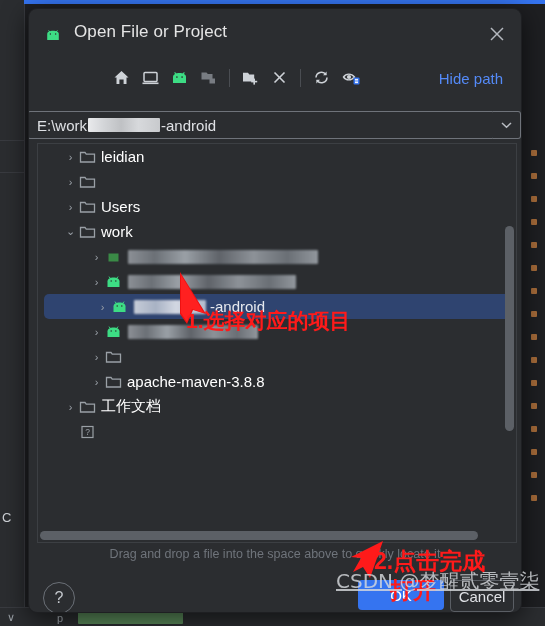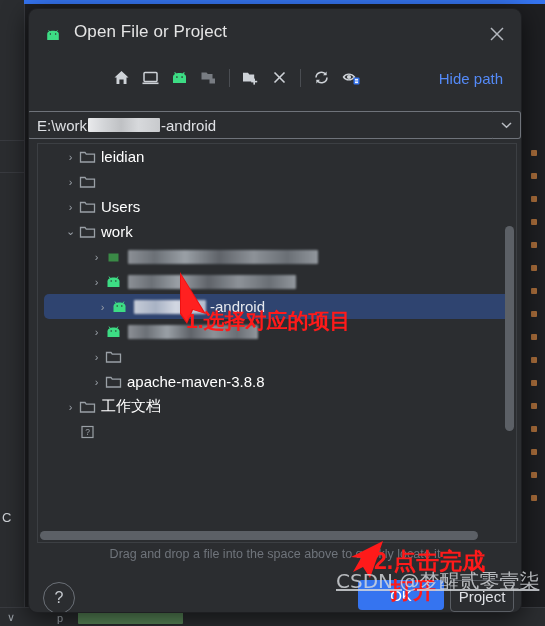--- a/index.html
+++ b/index.html
@@ -357,21 +357,21 @@
       <div class="vthumb"></div>
     </div>
     <div class="hscroll">
       <div class="hthumb"></div>
     </div>
   </div>
 
   <div class="hint">Drag and drop a file into the space above to quickly locate it</div>
   <div class="help-btn">?</div>
   <div class="ok-btn">OK</div>
-  <div class="cancel-btn">Project</div>
+  <div class="cancel-btn">Cancel</div>
 </div>
 
 <svg id="arrow1" width="70" height="70" viewBox="0 0 70 70">
   <path d="M20 2 L46 44 L33 40 L27 54 L20 44 Z" fill="#ee1111"></path>
   <path d="M21 5 L44 43 L32 39 L27 52 L21 43 Z" fill="#ff2020"></path>
 </svg>
 <div class="anno" id="anno1">1.选择对应的项目</div>
 
 <svg id="arrow2" width="60" height="50" viewBox="0 0 60 50">
   <path d="M38 1 L25 38 L18 27 L8 32 L16 18 L6 17 Z" fill="#ff1a1a"></path>

